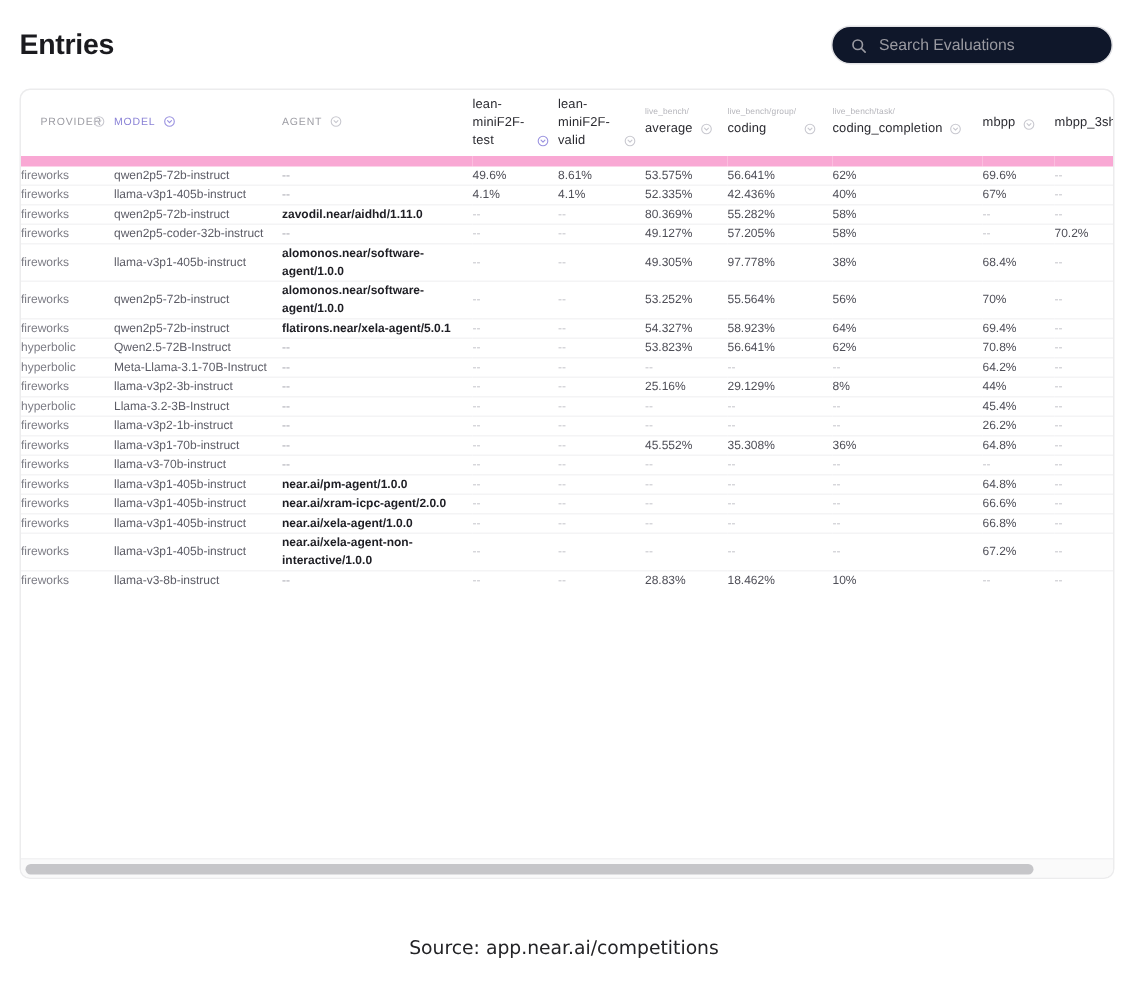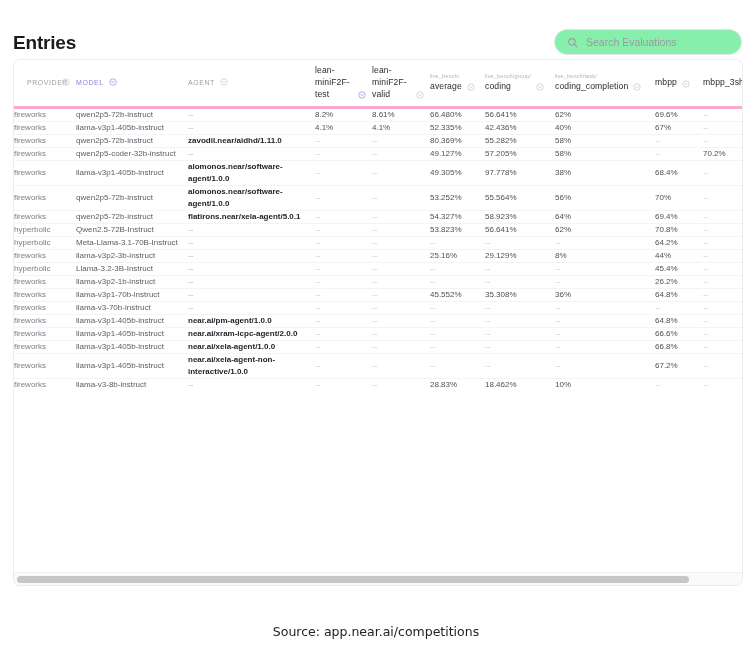--- a/index.html
+++ b/index.html
@@ -13,21 +13,21 @@
   #app {
     position: relative;
     width: 756px; height: 657px;
     background: #ffffff;
     overflow: hidden;
   }
 
   
   .topbar {
     position: absolute;
-    left: 0; top: 16px;
+    left: 0; top: 4px;
     width: 756px; height: 52px;
     display: flex;
     align-items: center;
     justify-content: space-between;
     padding: 0 14px 0 13px;
   }
   .page-title {
     font-size: 19px;
     font-weight: bold;
     color: #1b1b1f;
@@ -35,21 +35,21 @@
     line-height: 1;
   }
   .search-box {
     display: flex;
     align-items: center;
     gap: 8px;
     width: 188px;
     height: 26px;
     border: 1px solid #e3e3e6;
     border-radius: 13px;
-    background: #86efac;
+    background: #0f172a;
     padding: 0 12px;
   }
   .search-icon {
     flex: 0 0 auto;
     width: 11px; height: 11px;
     color: #9a9aa1;
   }
   .search-icon svg { display: block; width: 11px; height: 11px; }
   .search-input {
     border: 0; outline: 0; background: transparent;
@@ -88,21 +88,21 @@
     text-align: left;
     vertical-align: middle;
     padding: 0;
   }
 
   
   thead tr { height: 47px; }
   thead th {
     vertical-align: bottom;
     padding: 0 0 9px 0;
-    border-bottom: 3px solid #f9a8d4;
+    border-bottom: 7px solid #f9a8d4;
     font-weight: normal;
   }
   .th-inner {
     display: flex;
     align-items: flex-end;
     gap: 5px;
     padding-right: 6px;
   }
   .th-labels { display: flex; flex-direction: column; min-width: 0; }
   .th-prefix {
@@ -350,23 +350,23 @@
                   </div>
                 </div>
               </th>
             </tr>
         </thead>
         <tbody>
             <tr>
               <td class="provider">fireworks</td>
               <td class="model">qwen2p5-72b-instruct</td>
               <td class="agent dash">--</td>
-              <td class="metric">8.2%</td>
+              <td class="metric">49.6%</td>
               <td class="metric">8.61%</td>
-              <td class="metric">66.480%</td>
+              <td class="metric">53.575%</td>
               <td class="metric">56.641%</td>
               <td class="metric">62%</td>
               <td class="metric">69.6%</td>
               <td class="metric dash">--</td>
             </tr>
             <tr>
               <td class="provider">fireworks</td>
               <td class="model">llama-v3p1-405b-instruct</td>
               <td class="agent dash">--</td>
               <td class="metric">4.1%</td>

